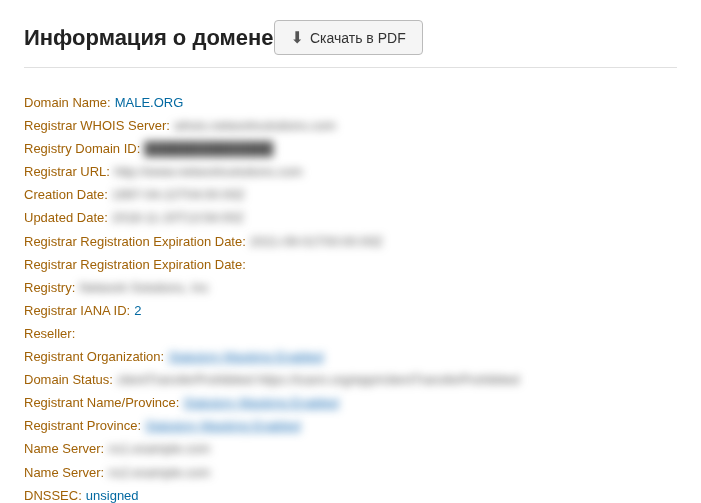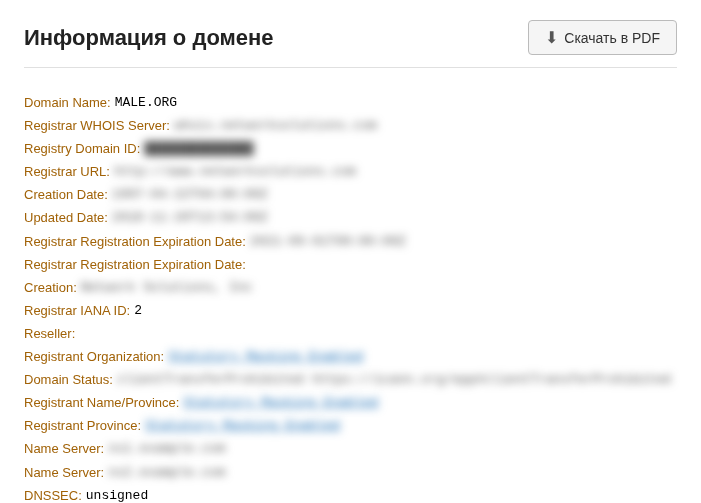--- a/index.html
+++ b/index.html
@@ -13,21 +13,21 @@
       background: #fff;
       color: #333;
       width: 701px;
       min-height: 503px;
       padding: 20px 24px;
     }
 
     .header {
       display: flex;
       align-items: center;
-      justify-content: space-between;
+      justify-content: flex-start;
       margin-bottom: 24px;
       padding-bottom: 12px;
       border-bottom: 1px solid #e0e0e0;
     }
 
     .page-title {
       font-size: 22px;
       font-weight: bold;
       color: #222;
     }
@@ -63,22 +63,21 @@
       margin-bottom: 1px;
     }
 
     .whois-label {
       color: #a16207;
       white-space: nowrap;
       margin-right: 4px;
     }
 
     .whois-value {
-      color: #000000;
-      font-family: Liberation Mono, monospace;
+      color: #0369a1;
     }
 
     .whois-value.blurred {
       filter: blur(4px);
       color: #555;
       user-select: none;
     }
 
     .whois-value.link-blurred {
       filter: blur(4px);
@@ -124,21 +123,21 @@
       <span class="whois-value blurred">2018-11-20T13:54:00Z</span>
     </div>
     <div class="whois-row">
       <span class="whois-label">Registrar Registration Expiration Date:</span>
       <span class="whois-value blurred">2021-09-01T00:00:00Z</span>
     </div>
     <div class="whois-row">
       <span class="whois-label">Registrar Registration Expiration Date:</span>
     </div>
     <div class="whois-row">
-      <span class="whois-label">Creation:</span>
+      <span class="whois-label">Registry:</span>
       <span class="whois-value blurred">Network Solutions, Inc</span>
     </div>
     <div class="whois-row">
       <span class="whois-label">Registrar IANA ID:</span>
       <span class="whois-value">2</span>
     </div>
     <div class="whois-row">
       <span class="whois-label">Reseller:</span>
     </div>
     <div class="whois-row">

